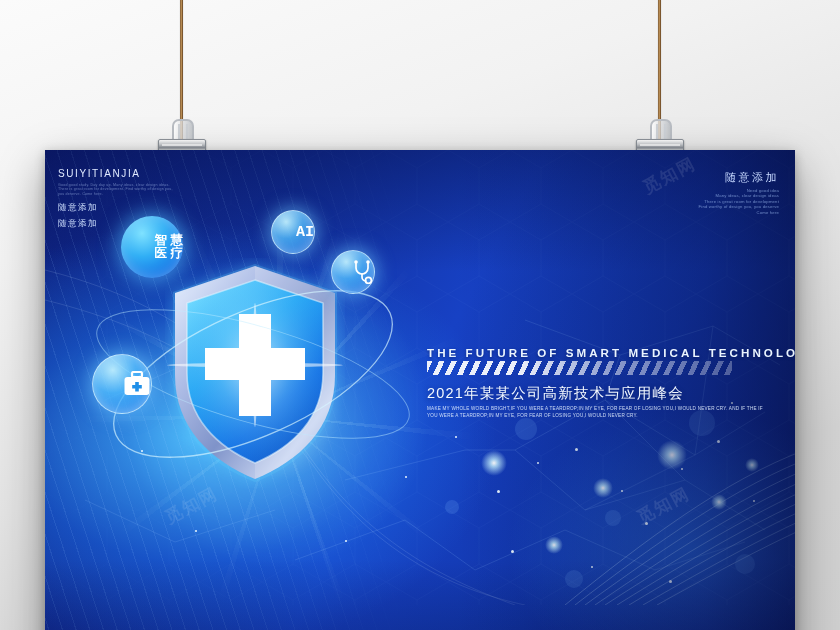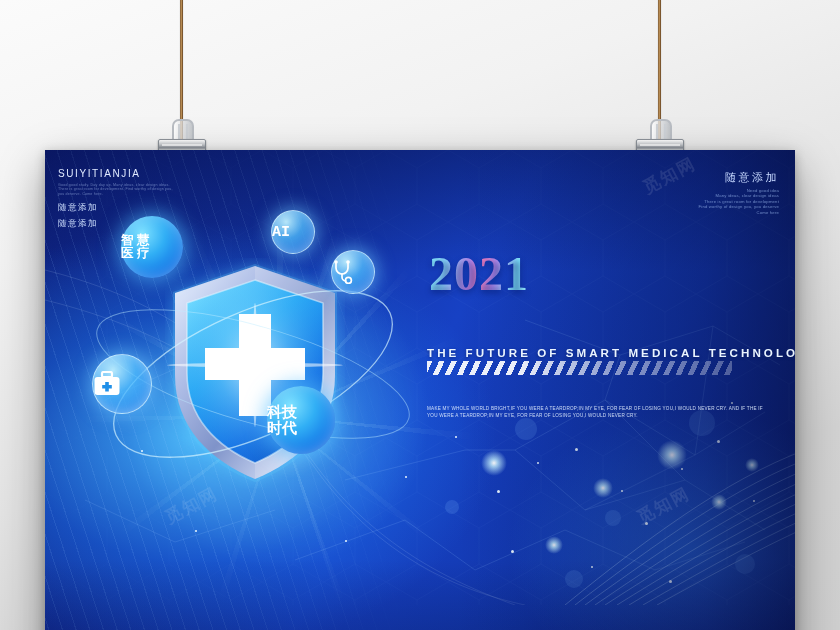--- a/index.html
+++ b/index.html
@@ -85,21 +85,21 @@
   
   .brand{position:absolute;left:13px;top:18px;color:#dfe9ff;font-size:10px;letter-spacing:1.6px;}
   .brand-sub{position:absolute;left:13px;top:33px;width:120px;color:rgba(190,214,255,.48);
     font-size:3.6px;line-height:4.4px;letter-spacing:.2px;}
   .brand-cn{position:absolute;left:13px;color:#cfe0ff;font-size:8.5px;letter-spacing:1.5px;}
   .tr-cn{position:absolute;right:16px;top:20px;color:#c6d8ff;font-size:11px;letter-spacing:2.5px;}
   .tr-en{position:absolute;right:16px;top:38px;width:120px;text-align:right;
     color:rgba(175,205,255,.60);font-size:4.2px;line-height:5.4px;letter-spacing:.2px;}
 
   
-  .badge{position:absolute;border-radius:50%;display:flex;align-items:center;justify-content:flex-start;
+  .badge{position:absolute;border-radius:50%;display:flex;align-items:center;justify-content:flex-end;
     color:#fff;text-align:center;font-weight:700;}
   .badge.cn{background:radial-gradient(circle at 34% 28%, #7fe2ff 0%, #31aff5 38%, #1479e8 72%, #0f57cf 100%);
     box-shadow:0 0 18px 5px rgba(80,190,255,.55), inset 0 0 14px rgba(255,255,255,.35);}
   .badge.glassy{background:radial-gradient(circle at 34% 26%, rgba(190,240,255,.95) 0%, rgba(80,190,255,.78) 40%, rgba(30,120,235,.72) 100%);
     border:1px solid rgba(220,245,255,.75);
     box-shadow:0 0 16px 4px rgba(110,200,255,.5), inset 0 0 12px rgba(255,255,255,.4);font-family:Liberation Mono, monospace;}
   .badge .l2{line-height:1.08;}
 
   
   .shieldwrap{position:absolute;left:120px;top:108px;width:180px;height:230px;}
@@ -347,28 +347,22 @@
   </div>
 
   <div class="badge glassy" style="left:47px;top:204px;width:58px;height:58px;">
     <svg width="28" height="26" viewBox="0 0 28 26">
       <rect x="9" y="1" width="10" height="5" rx="1.6" fill="none" stroke="#fff" stroke-width="2.2"></rect>
       <rect x="1.5" y="6" width="25" height="18" rx="3" fill="#ffffff"></rect>
       <path d="M12.2 11 H15.8 V14 H18.8 V17.6 H15.8 V20.6 H12.2 V17.6 H9.2 V14 H12.2 Z" fill="#1f8fe8"></path>
     </svg>
   </div>
 
-  <div class="badge cn" style="left:222px;top:236px;width:68px;height:68px;font-size:15px;">
-    <div class="l2">
-      <div>科技</div>
-      <div>时代</div>
-    </div>
-  </div>
-
-  <div class="year">2021</div>
+
   <div class="head-en">THE FUTURE OF SMART MEDICAL TECHNOLOGY</div>
   <div class="stripes"></div>
+  <div class="sub-cn">2021年某某公司高新技术与应用峰会</div>
   <div class="sub-en">MAKE MY WHOLE WORLD BRIGHT,IF YOU WERE A TEARDROP;IN MY EYE, FOR FEAR OF LOSING YOU,I WOULD NEVER CRY. AND IF THE IF YOU WERE A TEARDROP;IN MY EYE, FOR FEAR OF LOSING YOU,I WOULD NEVER CRY.</div>
 
   <div class="wm" style="left:596px;top:14px;">觅知网</div>
   <div class="wm" style="left:118px;top:344px;">觅知网</div>
   <div class="wm" style="left:590px;top:344px;">觅知网</div>
 </div>
 
 </body></html>

